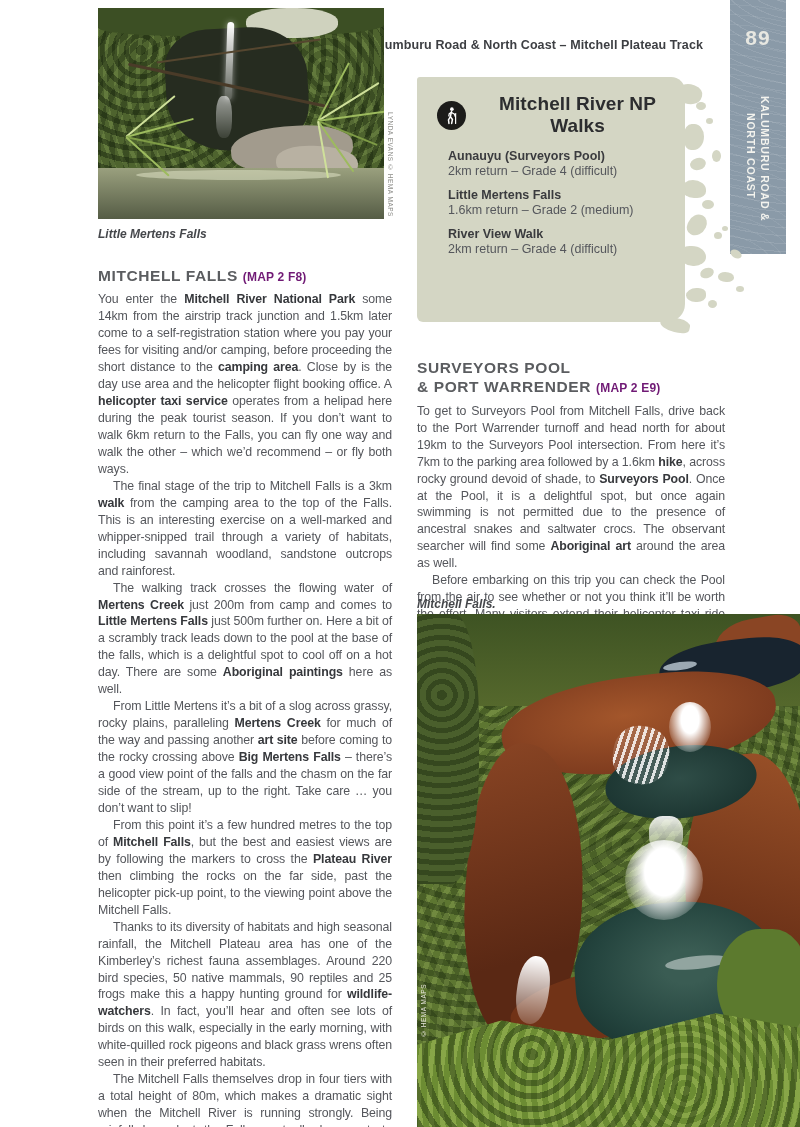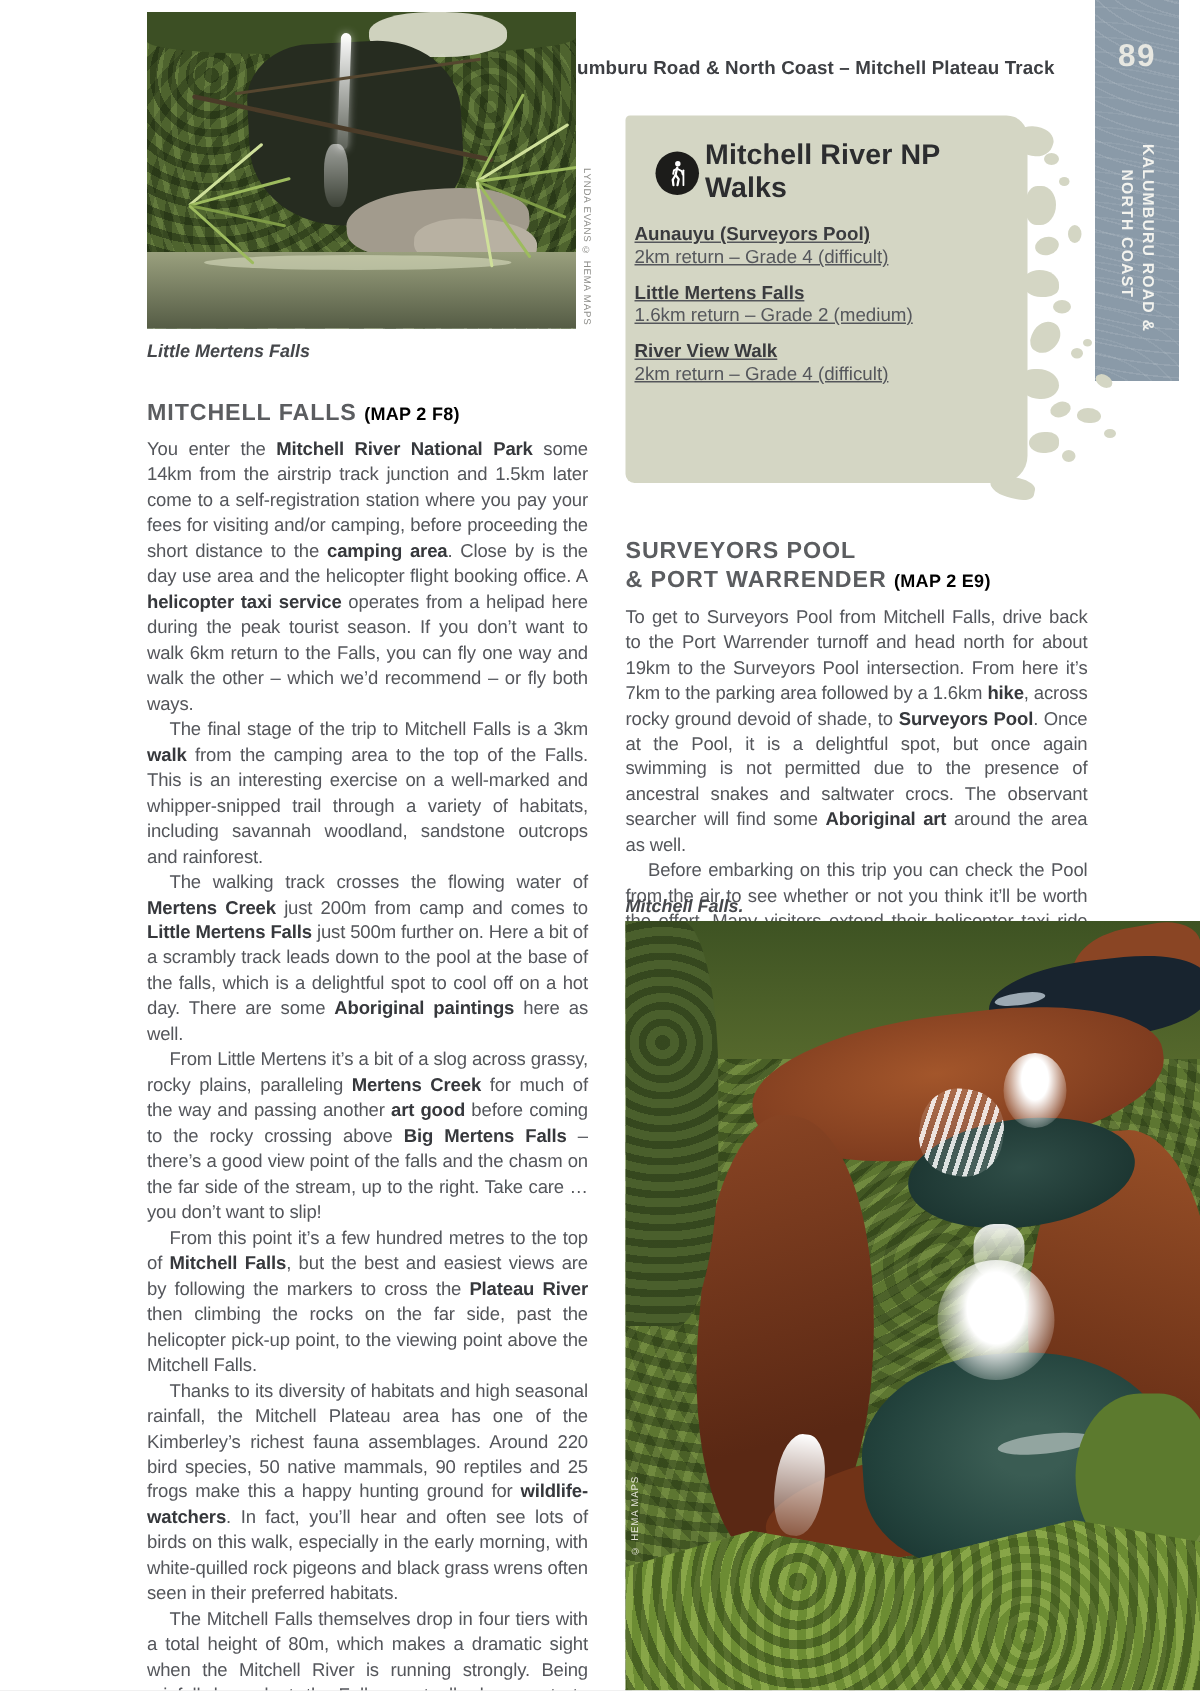--- a/index.html
+++ b/index.html
@@ -31,37 +31,37 @@
     line-height:1.35;text-align:center;white-space:nowrap;
   }
   .tab-vert span{display:block;}
   
   .blob{position:absolute;background:#d4d6c4;border-radius:50%;}
   
   .walks-box{
     position:absolute;left:417px;top:77px;width:268px;height:245px;
     background:#d4d6c4;border-radius:3px 14px 18px 6px;
   }
-  .walks-title-row{display:flex;align-items:center;gap:4px;margin:16px 0 12px 20px;}
+  .walks-title-row{display:flex;align-items:center;gap:4px;margin:16px 0 12px 20px;text-align:center;}
   .hiker-badge{
     width:29px;height:29px;border-radius:50%;background:#1c1c1a;flex:0 0 auto;
     display:flex;align-items:center;justify-content:center;
   }
   .walks-title{font-size:19px;font-weight:700;color:#2c2d2f;letter-spacing:0.1px;}
-  .walk-item{margin:0 14px 8px 6px;line-height:1.23;text-decoration:underline;}
+  .walk-item{margin:0 14px 8px 31px;line-height:1.23;}
   .walk-name{font-size:12.5px;font-weight:700;color:#3a3b3e;}
   .walk-detail{font-size:12.5px;color:#55575c;}
   
   .col-left{position:absolute;left:98px;top:266px;width:294px;}
   .col-right{position:absolute;left:417px;top:358px;width:308px;}
   .sec-head{
     margin:0 0 6px 0;font-size:15.5px;font-weight:700;color:#5b5d60;
     letter-spacing:0.6px;line-height:1.25;
   }
-  .map-ref{font-size:12px;font-weight:600;color:#000000;letter-spacing:0.2px;}
+  .map-ref{font-size:12px;font-weight:600;color:#701a75;letter-spacing:0.2px;}
   .body-copy p{
     margin:0;font-size:12.35px;line-height:16.95px;text-align:justify;
     letter-spacing:-0.1px;color:#54565b;
   }
   .body-copy p + p{text-indent:15px;}
   .body-copy b{font-weight:700;color:#36383c;}
   
   .photo-caption{
     position:absolute;font-size:12px;font-weight:700;font-style:italic;color:#45474b;
   }
@@ -174,21 +174,21 @@
       <div class="walk-name">River View Walk</div>
       <div class="walk-detail">2km return – Grade 4 (difficult)</div>
     </div>
   </div>
 
   <div class="col-left body-copy">
     <h2 class="sec-head"><span>MITCHELL FALLS</span> <span class="map-ref">(MAP 2 F8)</span></h2>
     <p>You enter the <b>Mitchell River National Park</b> some 14km from the airstrip track junction and 1.5km later come to a self-registration station where you pay your fees for visiting and/or camping, before proceeding the short distance to the <b>camping area</b>. Close by is the day use area and the helicopter flight booking office. A <b>helicopter taxi service</b> operates from a helipad here during the peak tourist season. If you don’t want to walk 6km return to the Falls, you can fly one way and walk the other – which we’d recommend – or fly both ways.</p>
     <p>The final stage of the trip to Mitchell Falls is a 3km <b>walk</b> from the camping area to the top of the Falls. This is an interesting exercise on a well-marked and whipper-snipped trail through a variety of habitats, including savannah woodland, sandstone outcrops and rainforest.</p>
     <p>The walking track crosses the flowing water of <b>Mertens Creek</b> just 200m from camp and comes to <b>Little Mertens Falls</b> just 500m further on. Here a bit of a scrambly track leads down to the pool at the base of the falls, which is a delightful spot to cool off on a hot day. There are some <b>Aboriginal paintings</b> here as well.</p>
-    <p>From Little Mertens it’s a bit of a slog across grassy, rocky plains, paralleling <b>Mertens Creek</b> for much of the way and passing another <b>art good</b> before coming to the rocky crossing above <b>Big Mertens Falls</b> – there’s a good view point of the falls and the chasm on the far side of the stream, up to the right. Take care … you don’t want to slip!</p>
+    <p>From Little Mertens it’s a bit of a slog across grassy, rocky plains, paralleling <b>Mertens Creek</b> for much of the way and passing another <b>art site</b> before coming to the rocky crossing above <b>Big Mertens Falls</b> – there’s a good view point of the falls and the chasm on the far side of the stream, up to the right. Take care … you don’t want to slip!</p>
     <p>From this point it’s a few hundred metres to the top of <b>Mitchell Falls</b>, but the best and easiest views are by following the markers to cross the <b>Plateau River</b> then climbing the rocks on the far side, past the helicopter pick-up point, to the viewing point above the Mitchell Falls.</p>
     <p>Thanks to its diversity of habitats and high seasonal rainfall, the Mitchell Plateau area has one of the Kimberley’s richest fauna assemblages. Around 220 bird species, 50 native mammals, 90 reptiles and 25 frogs make this a happy hunting ground for <b>wildlife-watchers</b>. In fact, you’ll hear and often see lots of birds on this walk, especially in the early morning, with white-quilled rock pigeons and black grass wrens often seen in their preferred habitats.</p>
     <p>The Mitchell Falls themselves drop in four tiers with a total height of 80m, which makes a dramatic sight when the Mitchell River is running strongly. Being rainfall dependent, the Falls eventually degenerate to a trickle as the Dry season intensifies.</p>
 
   </div>
 
   <div class="col-right body-copy">
     <h2 class="sec-head"><span>SURVEYORS POOL</span><br>
     <span>&amp; PORT WARRENDER</span> <span class="map-ref">(MAP 2 E9)</span></h2>
     <p>To get to Surveyors Pool from Mitchell Falls, drive back to the Port Warrender turnoff and head north for about 19km to the Surveyors Pool intersection. From here it’s 7km to the parking area followed by a 1.6km <b>hike</b>, across rocky ground devoid of shade, to <b>Surveyors Pool</b>. Once at the Pool, it is a delightful spot, but once again swimming is not permitted due to the presence of ancestral snakes and saltwater crocs. The observant searcher will find some <b>Aboriginal art</b> around the area as well.</p>

